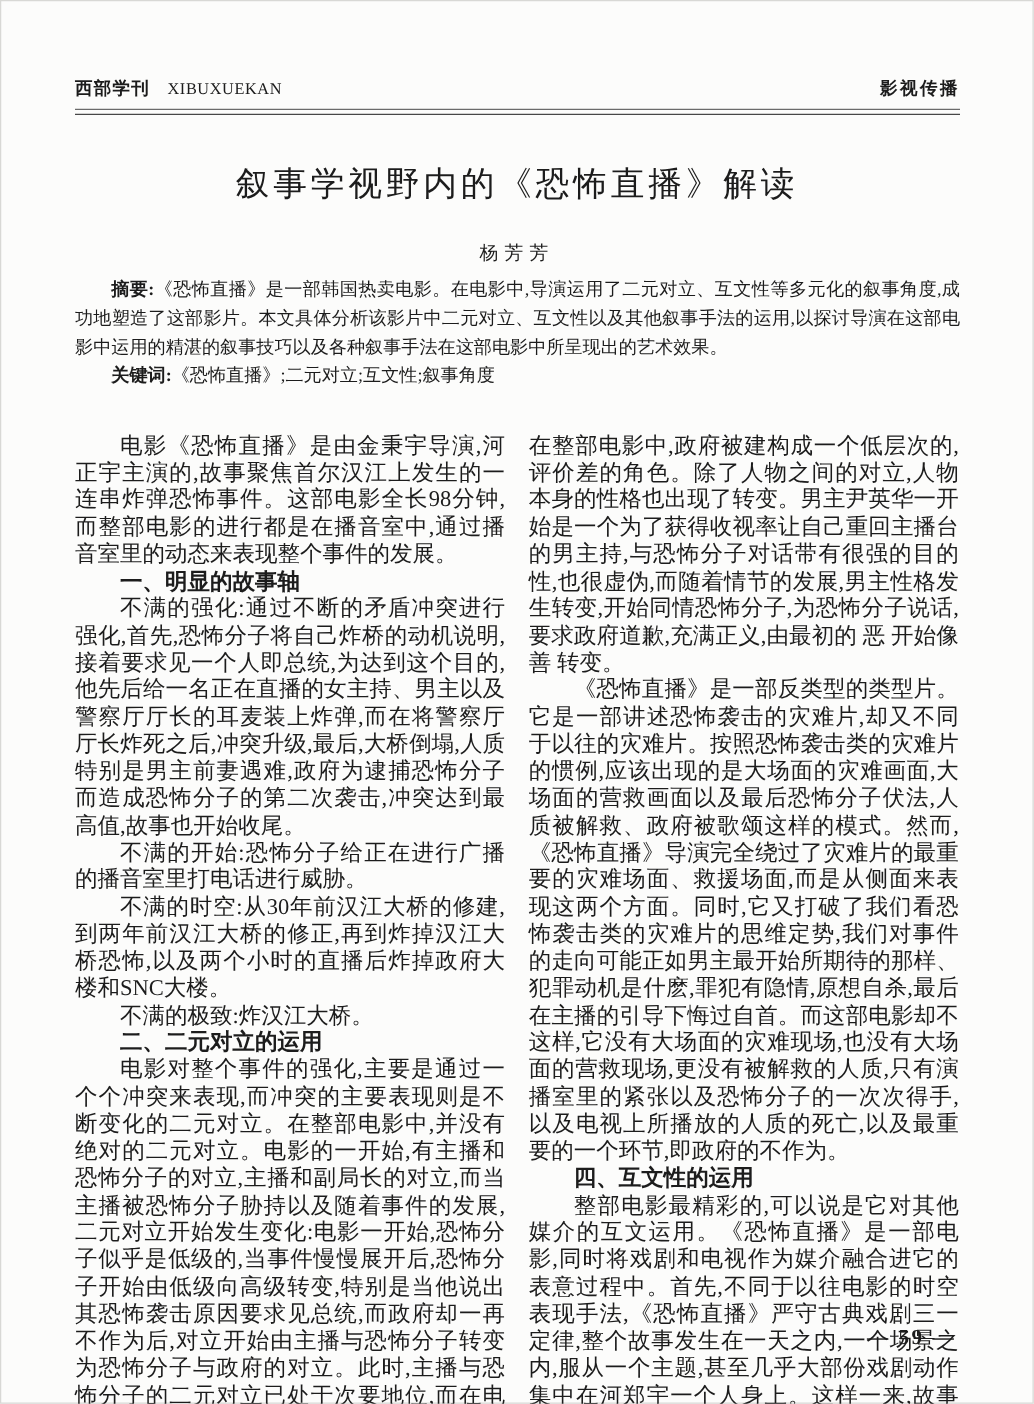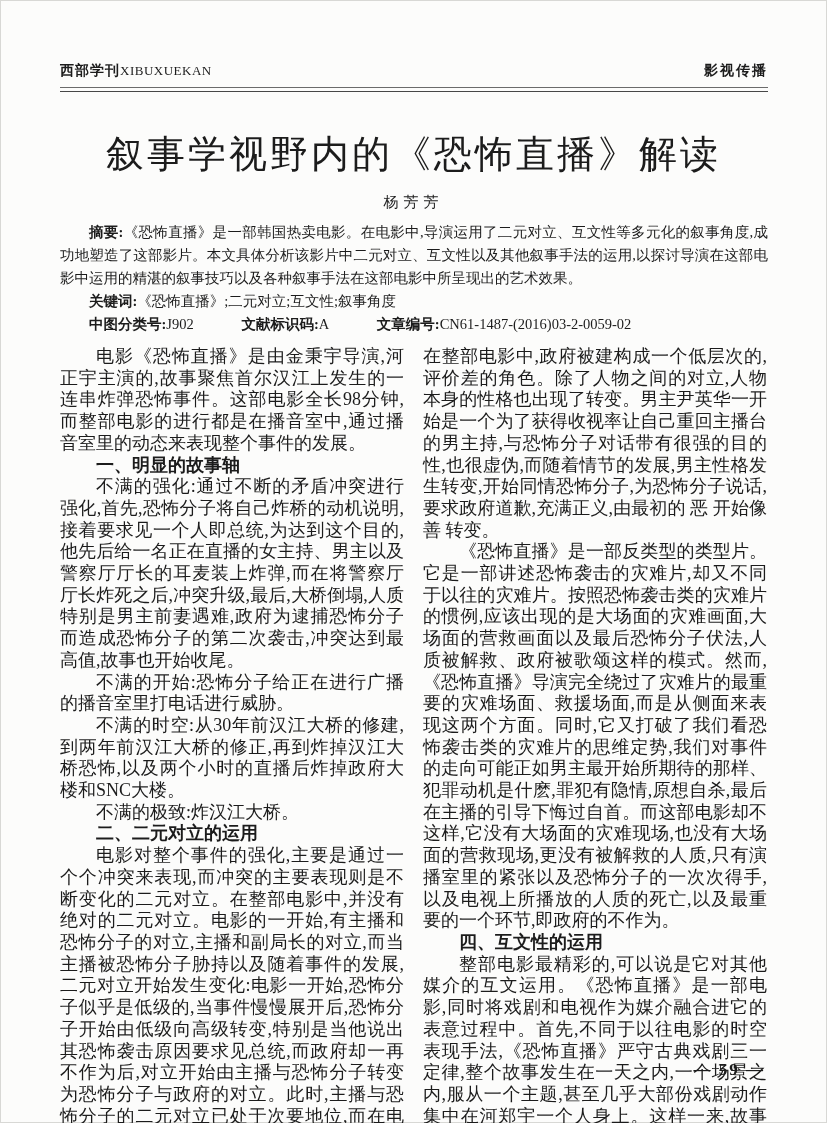--- a/index.html
+++ b/index.html
@@ -18,30 +18,30 @@
     box-shadow:inset 0 0 0 1px #d8d8d5;
     overflow:hidden;
   }
   
   .running-head{
     position:absolute;left:60px;top:62px;width:708px;
     display:flex;justify-content:space-between;align-items:baseline;
     font-size:14px;
   }
   .journal-cn{font-weight:bold;letter-spacing:1px;}
-  .journal-en{font-size:13px;letter-spacing:.5px;}
+  .journal-en{margin-left:14px;font-size:13px;letter-spacing:.5px;}
   .section-name{font-weight:bold;letter-spacing:2px;}
   .head-rule{
     position:absolute;left:60px;top:87px;width:708px;height:3px;
     border-top:1px solid #6b6b6b;border-bottom:1.6px solid #474747;
   }
   
   .article-title{
     position:absolute;left:0;top:129px;width:827px;
-    text-align:center;font-size:38px;letter-spacing:3px;font-weight:400;
+    text-align:center;font-size:27px;letter-spacing:3px;font-weight:400;
   }
   .article-author{
     position:absolute;left:0;top:193px;width:827px;
     text-align:center;font-size:15px;letter-spacing:5px;
   }
   .front{
     position:absolute;left:60px;top:221px;width:708px;
     font-size:14.5px;line-height:23px;text-align:justify;
   }
   .front .lbl{font-weight:bold;font-family:Liberation Serif, serif;}
@@ -89,25 +89,20 @@
   <h1 class="article-title" style="margin:0;">叙事学视野内的《恐怖直播》解读</h1>
   <div class="article-author">杨芳芳</div>
 
   <div class="front">
     <p class="abstract" style="margin:0;">
       <span class="lbl">摘要:</span><span>《恐怖直播》是一部韩国热卖电影。在电影中,导演运用了二元对立、互文性等多元化的叙事角度,成功地塑造了这部影片。本文具体分析该影片中二元对立、互文性以及其他叙事手法的运用,以探讨导演在这部电影中运用的精湛的叙事技巧以及各种叙事手法在这部电影中所呈现出的艺术效果。</span>
     </p>
     <p class="keywords" style="margin:0;">
       <span class="lbl">关键词:</span><span>《恐怖直播》;二元对立;互文性;叙事角度</span>
     </p>
-    <p class="meta-line" style="margin:0;">
-      <span class="meta-item"><span class="lbl">中图分类号:</span><span>J902</span></span>
-      <span class="meta-item"><span class="lbl">文献标识码:</span><span>A</span></span>
-      <span class="meta-item"><span class="lbl">文章编号:</span><span>CN61-1487-(2016)03-2-0059-02</span></span>
-    </p>
   </div>
 
   <div class="columns">
     <div class="col" id="left-column">
         <p class="para">电影《恐怖直播》是由金秉宇导演,河正宇主演的,故事聚焦首尔汉江上发生的一连串炸弹恐怖事件。这部电影全长98分钟,而整部电影的进行都是在播音室中,通过播音室里的动态来表现整个事件的发展。</p>
         <p class="sec-heading">一、明显的故事轴</p>
         <p class="para">不满的强化:通过不断的矛盾冲突进行强化,首先,恐怖分子将自己炸桥的动机说明,接着要求见一个人即总统,为达到这个目的,他先后给一名正在直播的女主持、男主以及警察厅厅长的耳麦装上炸弹,而在将警察厅厅长炸死之后,冲突升级,最后,大桥倒塌,人质特别是男主前妻遇难,政府为逮捕恐怖分子而造成恐怖分子的第二次袭击,冲突达到最高值,故事也开始收尾。</p>
         <p class="para">不满的开始:恐怖分子给正在进行广播的播音室里打电话进行威胁。</p>
         <p class="para">不满的时空:从30年前汉江大桥的修建,到两年前汉江大桥的修正,再到炸掉汉江大桥恐怖,以及两个小时的直播后炸掉政府大楼和SNC大楼。</p>
         <p class="para">不满的极致:炸汉江大桥。</p>

